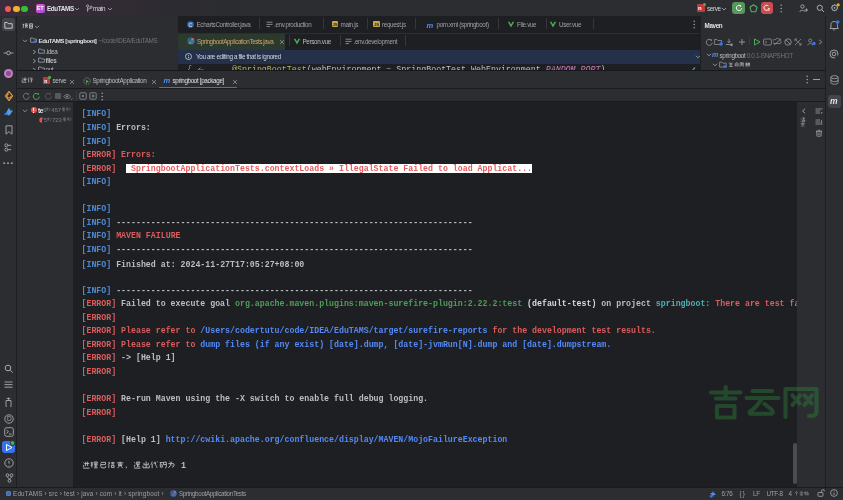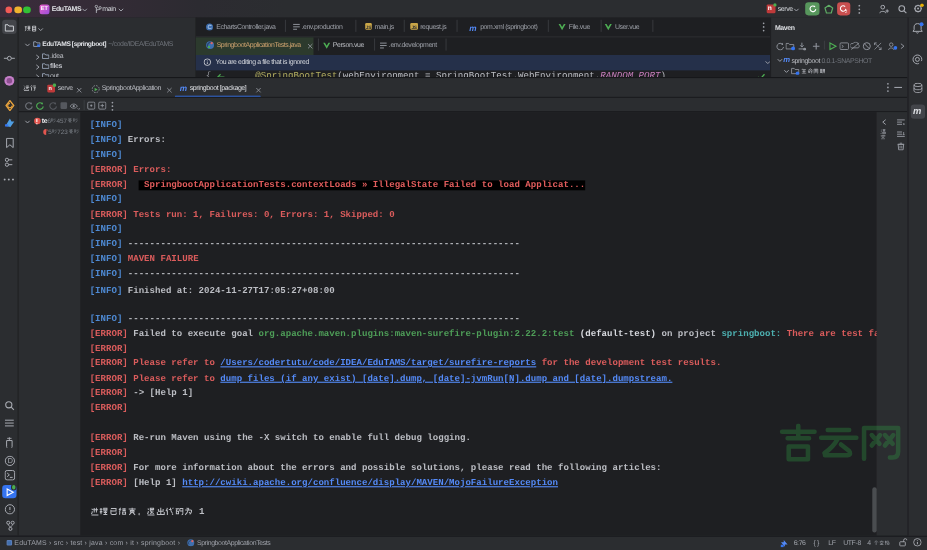--- a/index.html
+++ b/index.html
@@ -1,20 +1,20 @@
 <!DOCTYPE html>
 <html><head><meta charset="utf-8"><style>
 html,body{margin:0;padding:0}
 body{width:843px;height:500px;position:relative;background:#1e1f22;font-family:"Liberation Sans",sans-serif;overflow:hidden}
 .abs{position:absolute}
 .ui{font-size:6.3px;letter-spacing:-0.35px;color:#9da0a8;white-space:nowrap}
 .uiw{color:#bcbec4}
 .mono{font-family:"Liberation Mono",monospace;font-size:8.3px;white-space:pre}
 .cl{position:absolute;left:8.5px;height:13.55px;line-height:13.55px;font-family:"Liberation Mono",monospace;font-size:8.25px;font-weight:bold;white-space:pre;letter-spacing:0}
-.inf{color:#4e8ad4}.err{color:#db5c5c}.g{color:#bcbec4}.grn{color:#4e9e58}.lnk{color:#548af7;text-decoration:underline}.wb{color:#d8dadf}
+.inf{color:#4e8ad4}.err{color:#db5c5c}.g{color:#bcbec4}.grn{color:#4e9e58}.lnk{color:#548af7;}.wb{color:#d8dadf}
 </style></head><body>
 
 
 <div class="abs" style="left:0;top:0;width:843px;height:15.5px;background:linear-gradient(90deg,#3b2c3c 0px,#342b36 90px,#2c2b31 180px,#2b2d30 260px)"></div>
 <div class="abs" style="left:5px;top:6px;width:6.4px;height:6.4px;border-radius:50%;background:#f35a56"></div>
 <div class="abs" style="left:13.2px;top:6px;width:6.4px;height:6.4px;border-radius:50%;background:#f0b32e"></div>
 <div class="abs" style="left:21.3px;top:6px;width:6.4px;height:6.4px;border-radius:50%;background:#32c135"></div>
 <div class="abs" style="left:35.8px;top:4.2px;width:9px;height:9px;border-radius:2px;background:linear-gradient(135deg,#e961c6,#9a4ddb);color:#fff;font-size:5px;font-weight:bold;text-align:center;line-height:9px">ET</div>
 <div class="abs ui" style="left:47px;top:5px;font-weight:bold;color:#dfe1e5">EduTAMS</div>
 <svg class="abs" style="left:73.5px;top:7px" width="6" height="4">
@@ -399,38 +399,36 @@
 <svg class="abs" style="left:815px;top:129px" width="8" height="8">
     <path d="M1.5 2.2 h5 l-0.5 5 h-4 Z" stroke="#9da0a8" fill="none" stroke-width="0.8"></path>
     <path d="M1 2.2 h6 M3 1.2 h2 M3.2 3.5 v2.5 M4.8 3.5 v2.5" stroke="#9da0a8" fill="none" stroke-width="0.7"></path>
   </svg>
 
 <div class="abs" style="left:73px;top:102px;width:724px;height:385px;overflow:hidden">
 <div class="cl" style="top:5.40px"><span class="inf">[INFO]</span></div>
 <div class="cl" style="top:18.95px"><span class="inf">[INFO]</span><span class="g"> Errors:</span></div>
 <div class="cl" style="top:32.50px"><span class="inf">[INFO]</span></div>
 <div class="cl" style="top:46.05px"><span class="err">[ERROR]</span><span class="err"> Errors: </span></div>
-<div class="cl" style="top:59.60px"><span class="err">[ERROR]</span><span class="err">  </span><span style="background:#000000;color:#e25d5d"> SpringbootApplicationTests.contextLoads » IllegalState Failed to load Applicat...</span></div>
+<div class="cl" style="top:59.60px"><span class="err">[ERROR]</span><span class="err">  </span><span style="background:#ffffff;color:#e25d5d"> SpringbootApplicationTests.contextLoads » IllegalState Failed to load Applicat...</span></div>
 <div class="cl" style="top:73.15px"><span class="inf">[INFO]</span></div>
-<div class="cl" style="top:86.70px"><span class="err">[ERROR]</span><span class="err"> Tests run: 1, Failures: 0, Errors: 1, Skipped: 0</span></div>
 <div class="cl" style="top:100.25px"><span class="inf">[INFO]</span></div>
 <div class="cl" style="top:113.80px"><span class="inf">[INFO]</span><span class="g"> ------------------------------------------------------------------------</span></div>
 <div class="cl" style="top:127.35px"><span class="inf">[INFO]</span><span class="err"> MAVEN FAILURE</span></div>
 <div class="cl" style="top:140.90px"><span class="inf">[INFO]</span><span class="g"> ------------------------------------------------------------------------</span></div>
 <div class="cl" style="top:156px"><span class="inf">[INFO]</span><span class="g"> Finished at: 2024-11-27T17:05:27+08:00</span></div>
 <div class="cl" style="top:181.55px"><span class="inf">[INFO]</span><span class="g"> ------------------------------------------------------------------------</span></div>
 <div class="cl" style="top:195.10px"><span class="err">[ERROR]</span><span class="g"> Failed to execute goal </span><span class="grn">org.apache.maven.plugins:maven-surefire-plugin:2.22.2:test</span><span class="wb"> (default-test)</span><span class="g"> on project </span><span style="color:#4db1b1">springboot: </span><span class="err">There are test failures.</span></div>
 <div class="cl" style="top:208.65px"><span class="err">[ERROR]</span></div>
 <div class="cl" style="top:222.20px"><span class="err">[ERROR]</span><span class="err"> Please refer to </span><span class="lnk">/Users/codertutu/code/IDEA/EduTAMS/target/surefire-reports</span><span class="err"> for the development test results.</span></div>
 <div class="cl" style="top:235.75px"><span class="err">[ERROR]</span><span class="err"> Please refer to </span><span class="lnk">dump files (if any exist) [date].dump, [date]-jvmRun[N].dump and [date].dumpstream.</span></div>
 <div class="cl" style="top:249.30px"><span class="err">[ERROR]</span><span class="g"> -&gt; [Help 1]</span></div>
 <div class="cl" style="top:262.85px"><span class="err">[ERROR]</span></div>
 <div class="cl" style="top:289.95px"><span class="err">[ERROR]</span><span class="g"> Re-run Maven using the -X switch to enable full debug logging.</span></div>
 <div class="cl" style="top:303.50px"><span class="err">[ERROR]</span></div>
-<div class="cl" style="top:317.05px"><span class="err">[ERROR]</span><span class="g"> For more information about the errors and possible solutions, please read the following articles:</span></div>
 <div class="cl" style="top:330.60px"><span class="err">[ERROR]</span><span class="g"> [Help 1] </span><span class="lnk">http://cwiki.apache.org/confluence/display/MAVEN/MojoFailureException</span></div>
 <div class="abs" style="left:8.5px;top:358.9px;white-space:nowrap"><svg style="vertical-align:top;margin-right:0.3px" width="8.3" height="8.3" viewBox="0 0 10 10" color="#bcbec4">
         <use href="#c-jin"></use>
       </svg><svg style="vertical-align:top;margin-right:0.3px" width="8.3" height="8.3" viewBox="0 0 10 10" color="#bcbec4">
         <use href="#c-cheng"></use>
       </svg><svg style="vertical-align:top;margin-right:0.3px" width="8.3" height="8.3" viewBox="0 0 10 10" color="#bcbec4">
         <use href="#c-yi"></use>
       </svg><svg style="vertical-align:top;margin-right:0.3px" width="8.3" height="8.3" viewBox="0 0 10 10" color="#bcbec4">
         <use href="#c-jie"></use>
       </svg><svg style="vertical-align:top;margin-right:0.3px" width="8.3" height="8.3" viewBox="0 0 10 10" color="#bcbec4">

